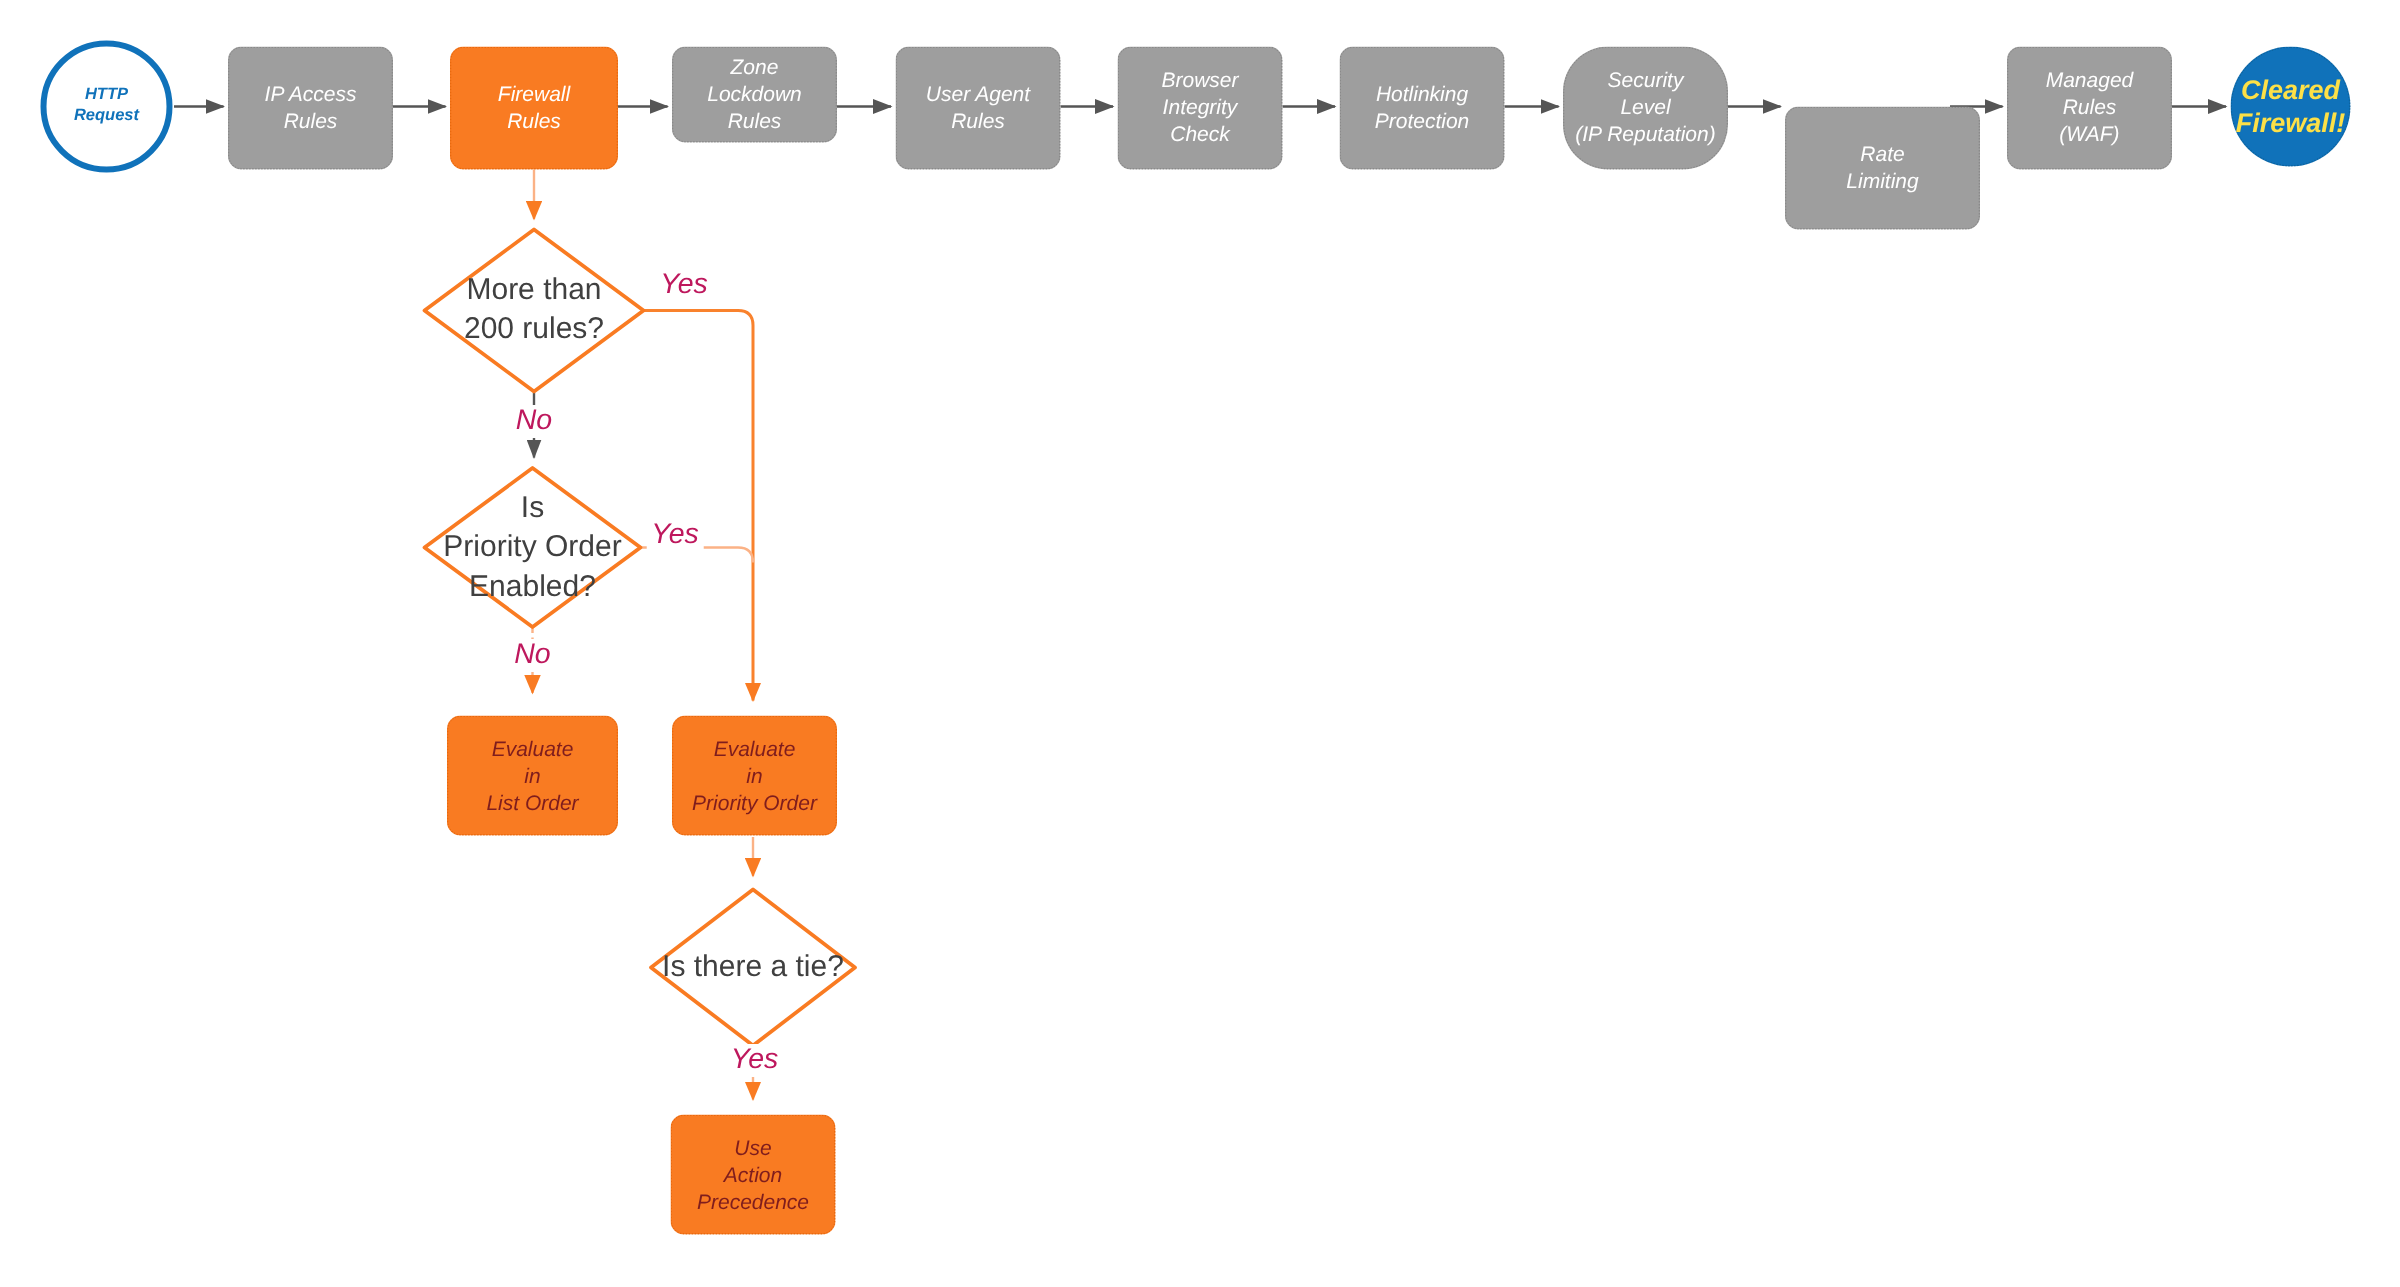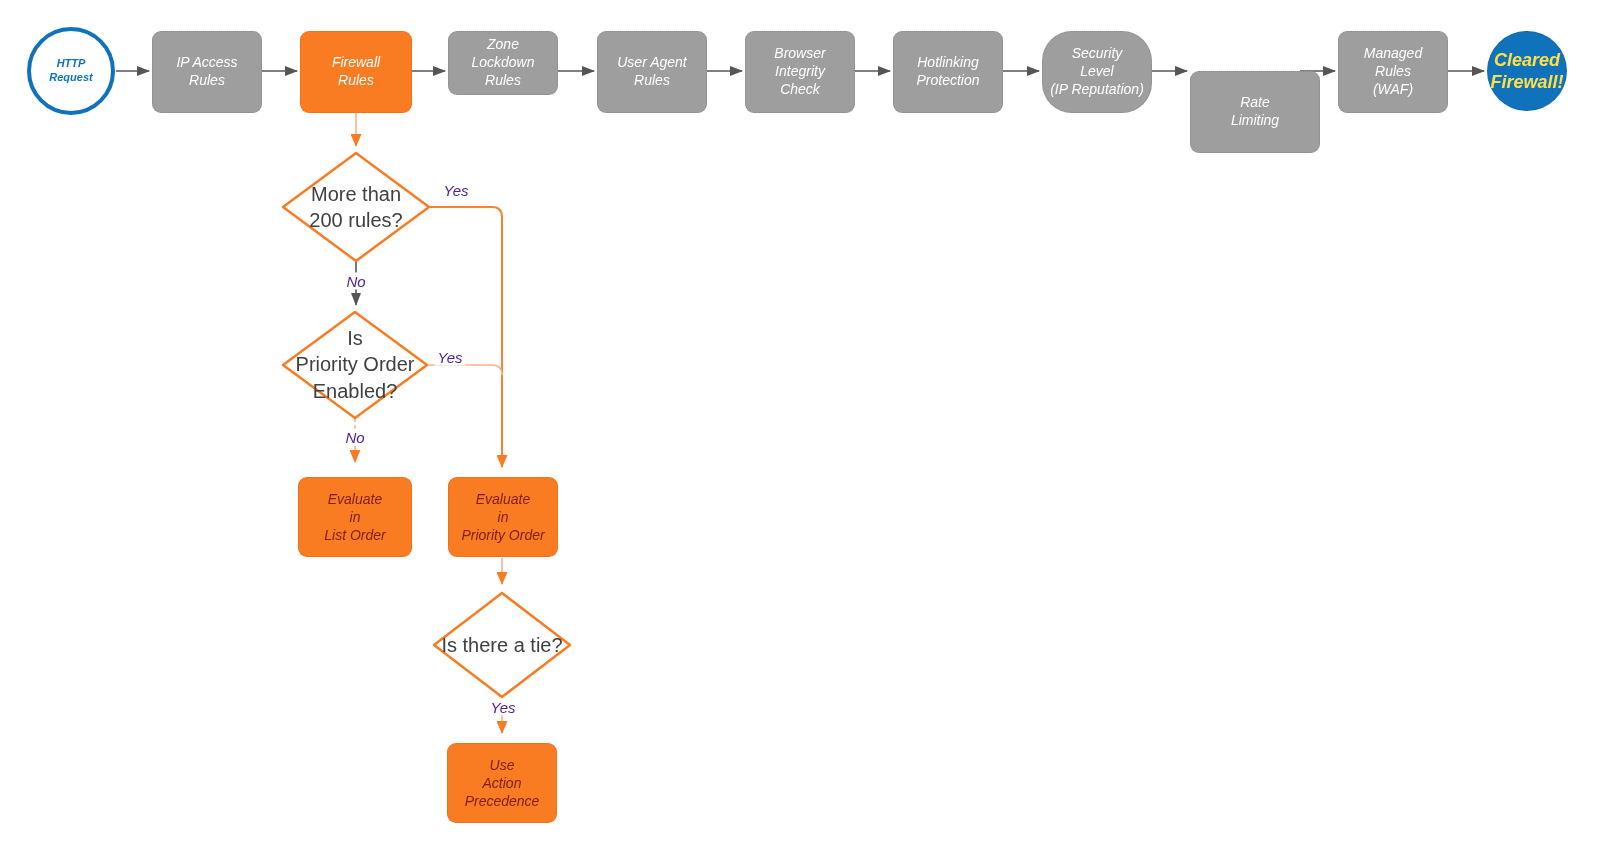--- a/index.html
+++ b/index.html
@@ -36,21 +36,21 @@
   .terminal.start { background: #ffffff; border: 4px solid #1072ba; color: #1072ba; font-size: 11px; }
   .terminal.end   { background: #1072ba; border: 1px dotted #0d639e; color: #fde047; font-size: 18px; }
 
   .diamond-text {
     position: absolute; z-index: 3; transform: translate(-50%, -50%);
     text-align: center; white-space: pre-line;
     font-size: 20px; color: #404040; line-height: 1.32; width: 150px;
   }
   .edge-label {
     position: absolute; z-index: 3; transform: translate(-50%, -50%);
-    font-style: italic; font-size: 15px; color: #4c1d95;
+    font-style: italic; font-size: 19px; color: #be185d;
     background: #ffffff; padding: 0 3px;
   }
 </style>
 </head>
 <body>
 
 <div id="canvas">
 
   <svg class="edges" width="1600" height="858">
     <defs>

